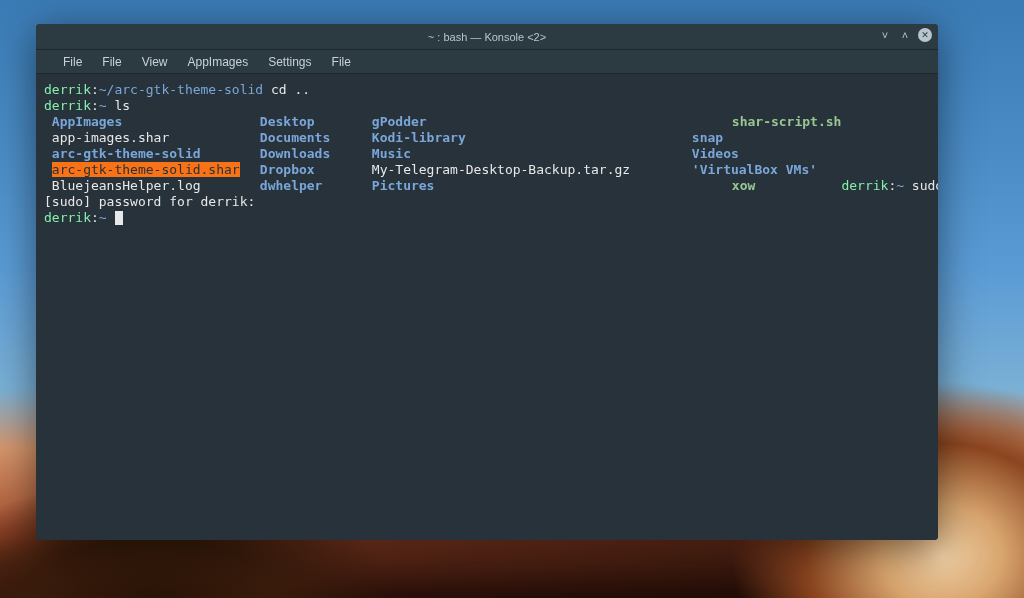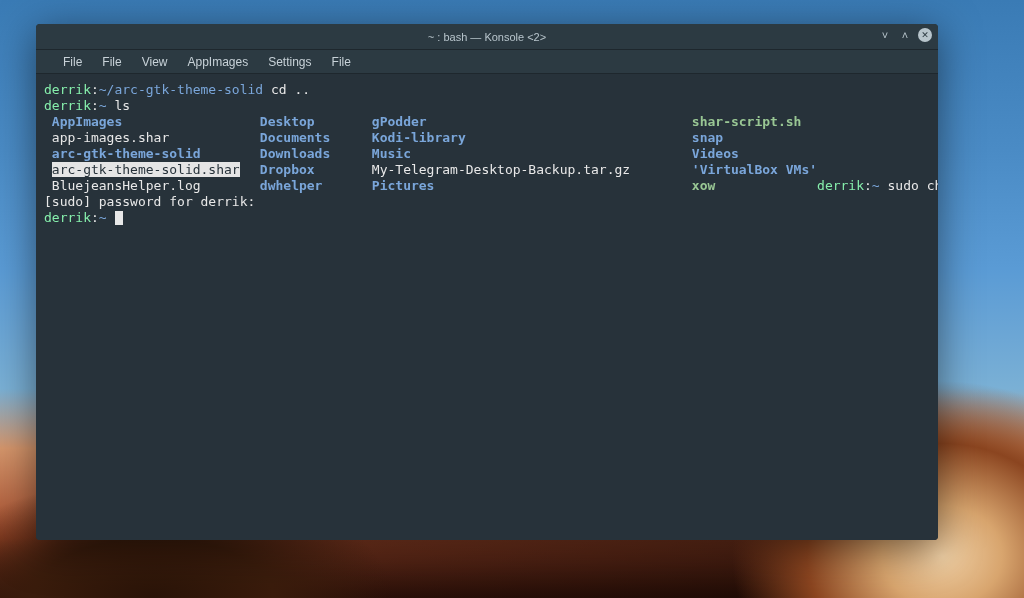--- a/index.html
+++ b/index.html
@@ -57,22 +57,22 @@
     font-family: "DejaVu Sans Mono", "Liberation Mono", Consolas, monospace;
     font-size: 13px;
     line-height: 16px;
     color: #e8e8e8;
     white-space: pre;
     overflow: hidden;
   }
   .c-user { color: #86efac; }
   .c-path { color: #7aa6da; text-align: right; }
   .c-dir  { color: #7aa6da; font-weight: bold; }
-  .c-exec { color: #99c794; font-weight: bold; }
-  .c-sel  { background: #e5e5e5; color: #27323a; text-align: center; }
+  .c-exec { color: #99c794; font-weight: bold; margin-left: 40px; }
+  .c-sel  { background: #f97316; color: #27323a; text-align: center; }
   .cursor {
     display: inline-block; width: 8px; height: 14px;
     background: #e8e8e8; vertical-align: text-bottom; margin-left:1px;
   }
   .ls-grid { display: inline-block; }
   .ls-row { display: block; }
   .col { display: inline-block; }
   .c1 { width: 208px; }
   .c2 { width: 112px; }
   .c3 { width: 320px; }

